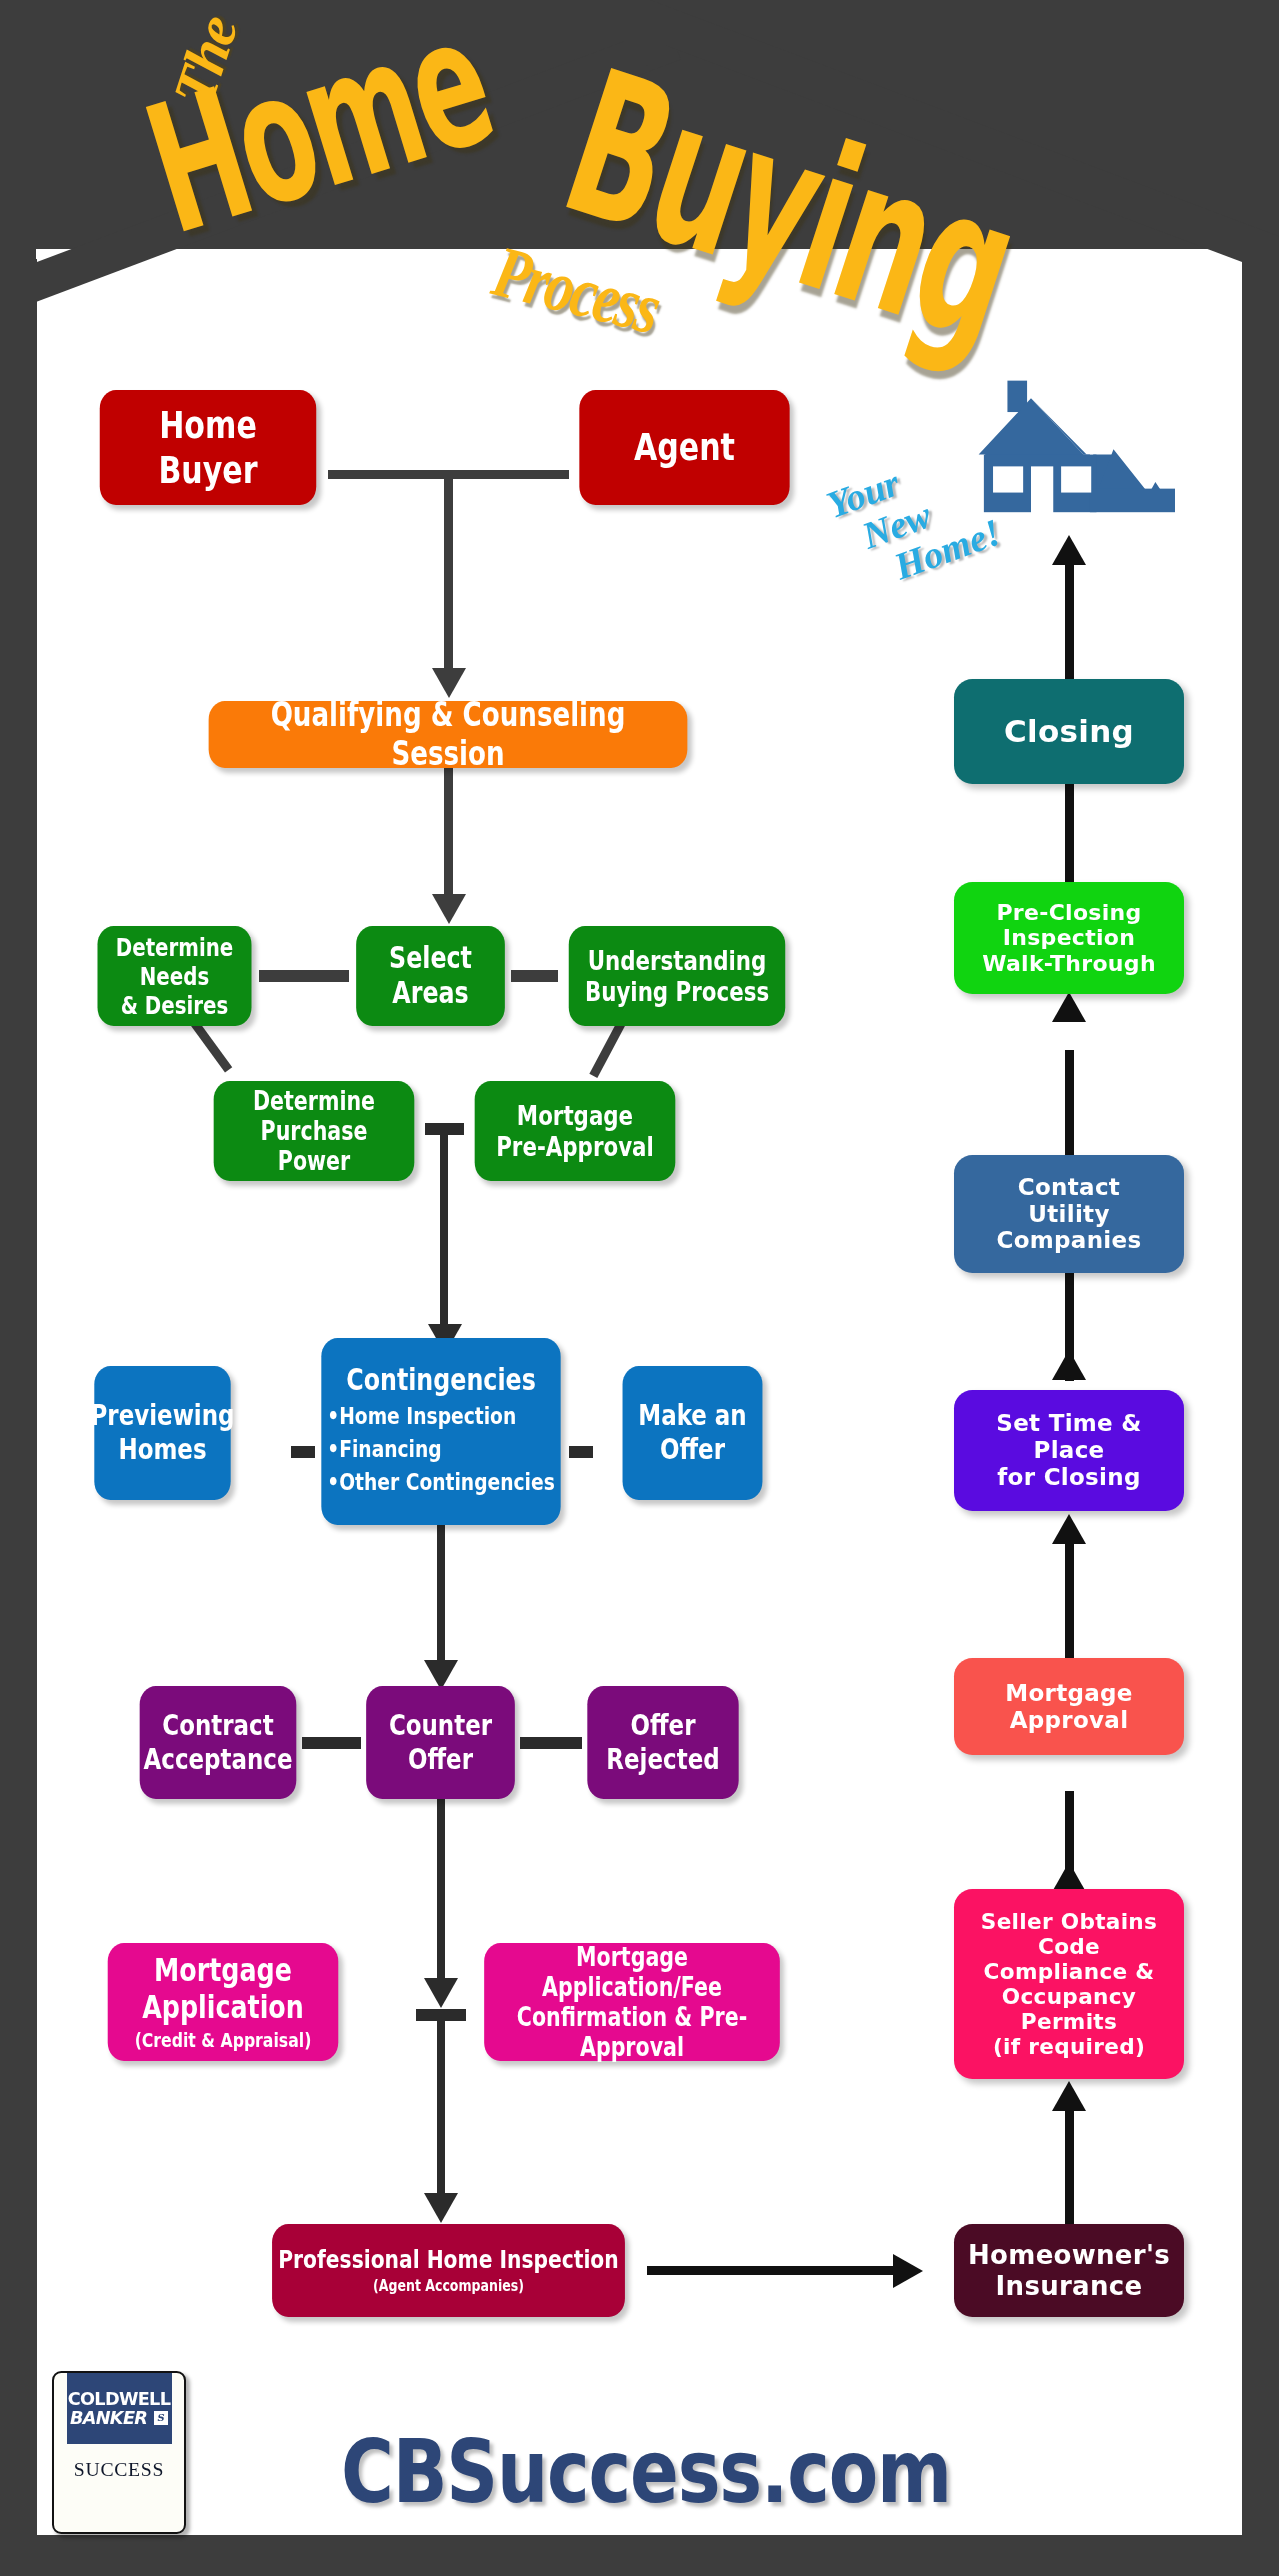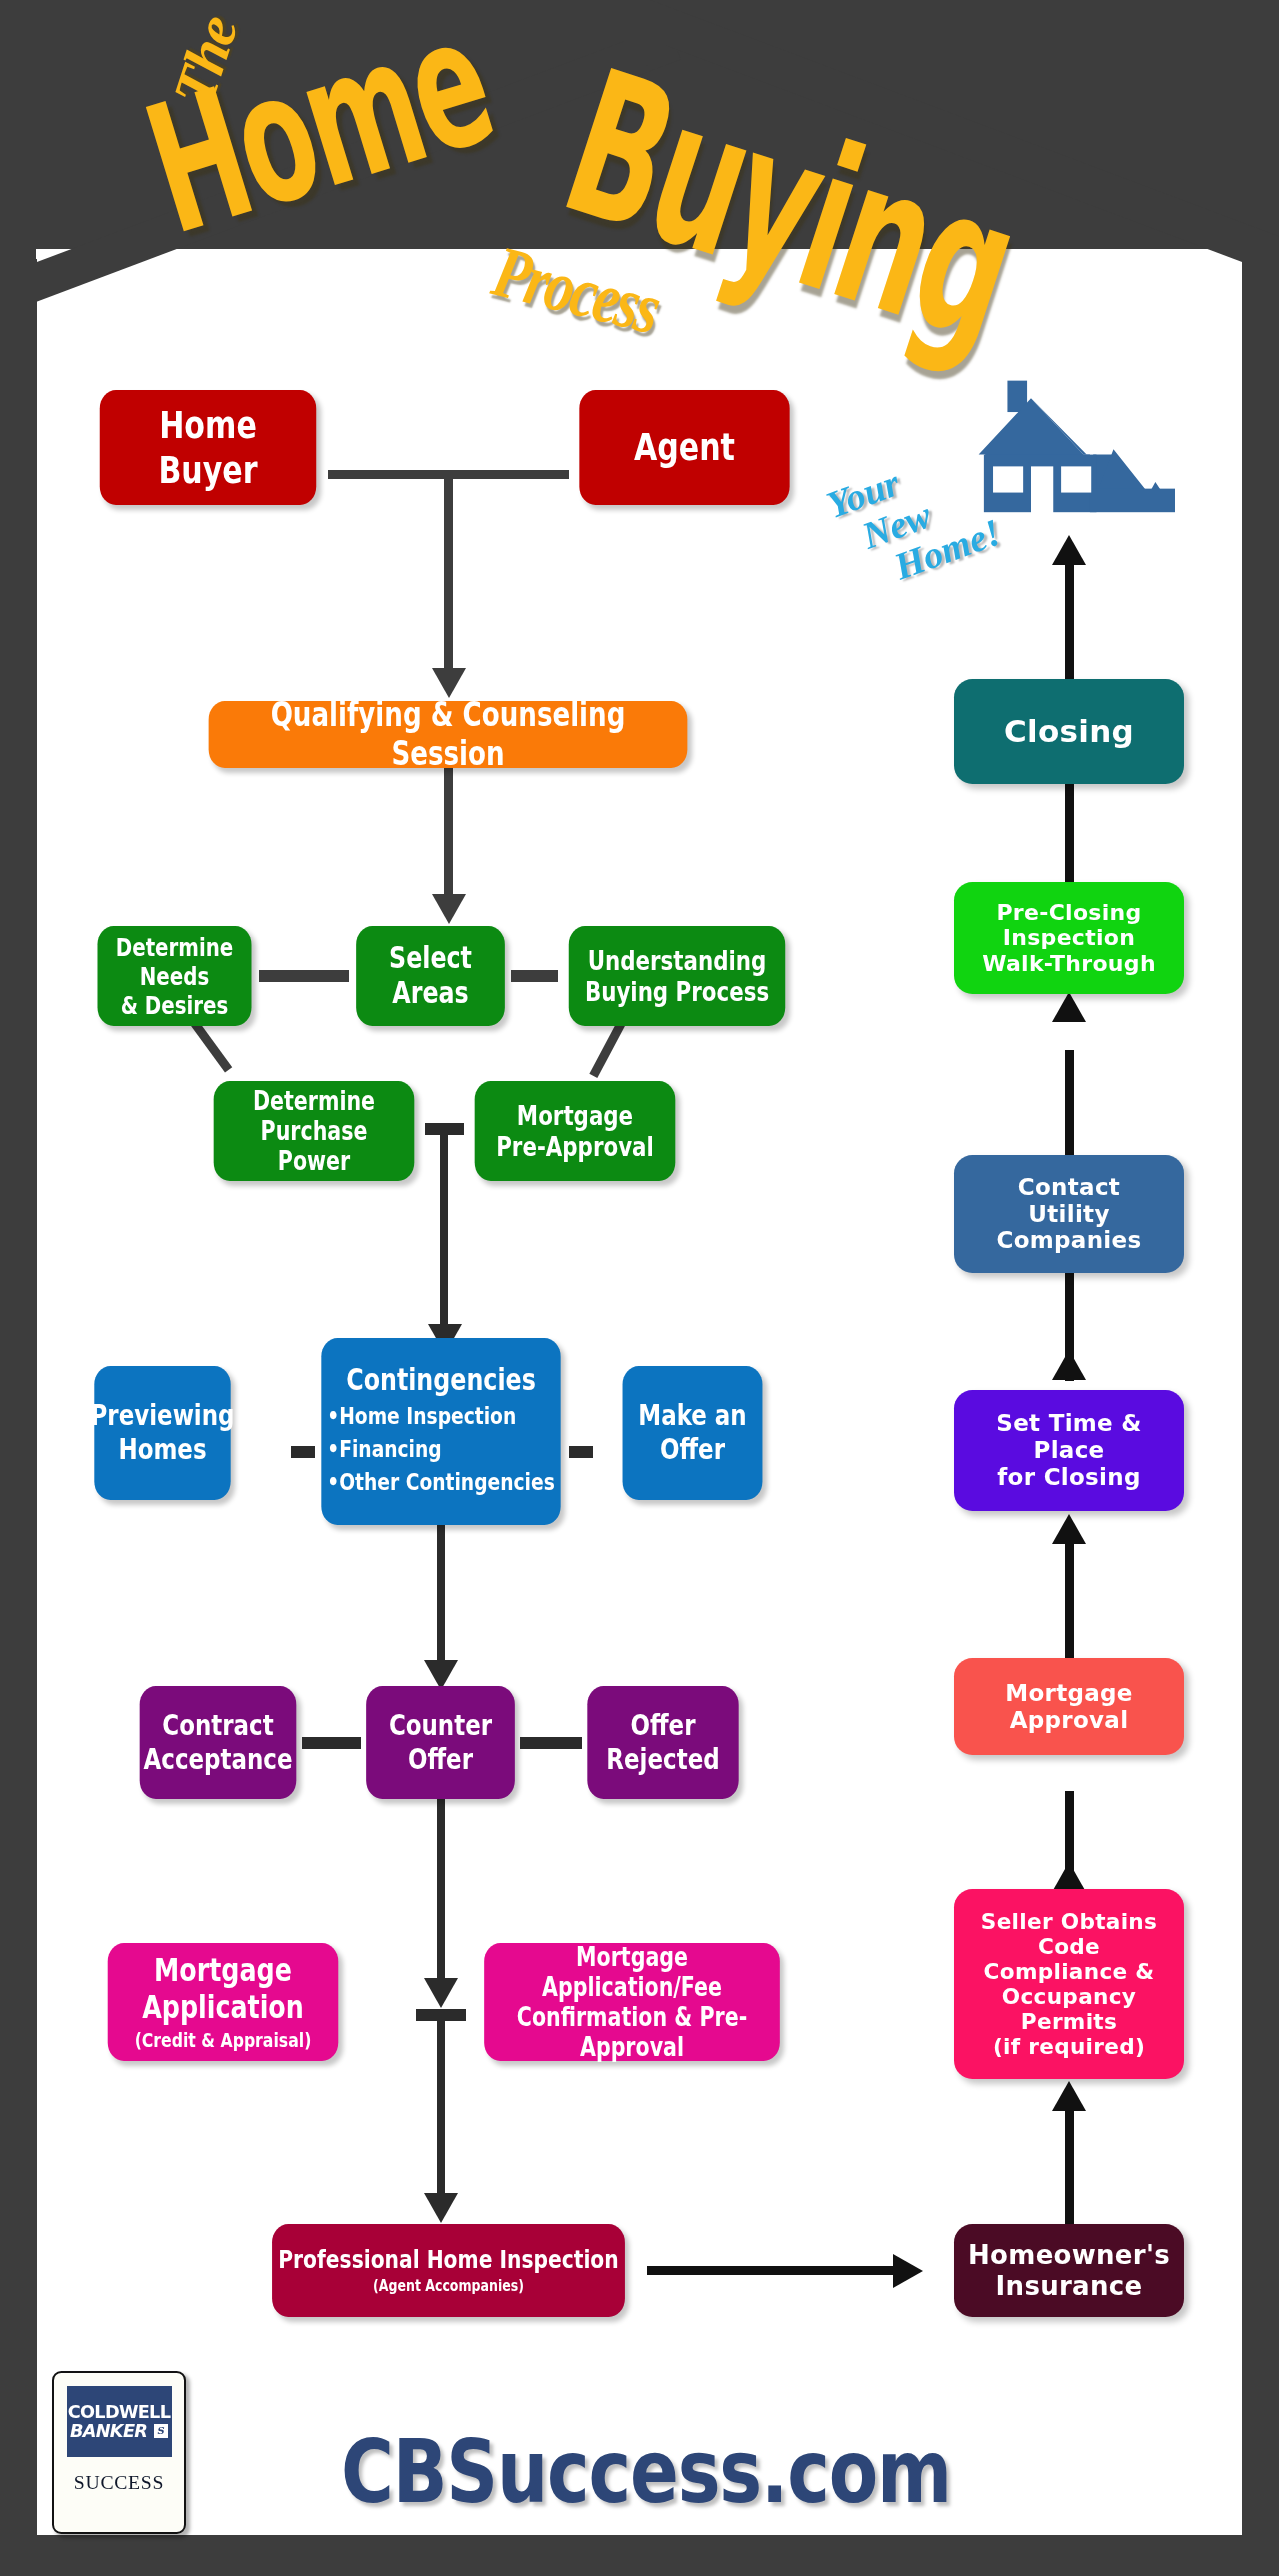--- a/index.html
+++ b/index.html
@@ -171,21 +171,20 @@
   
   .cb-logo {
     position:absolute; left:52px; top:2371px;
     width:134px; height:163px;
     background:#fdfdf7;
     border:2.6px solid #121212;
     border-radius:9.2px;
     box-shadow:3.9px 3.9px 3.9px rgba(0,0,0,.3);
     z-index:9;
     display:flex; flex-direction:column; align-items:center;
-    padding-top:13px;
   }
   .cb-blue {
     width:105px; height:71px; background:#2d4677;
     display:flex; flex-direction:column; align-items:center; justify-content:center;
   }
   .cb-blue .l {
     color:#ffffff; font-family:"DejaVu Sans", sans-serif;
     font-weight:bold; font-size:17.7px; letter-spacing:-0.7px; line-height:1.07;
   }
   .cb-blue .l2row { display:flex; align-items:center; gap:7px;font-style:italic; }

